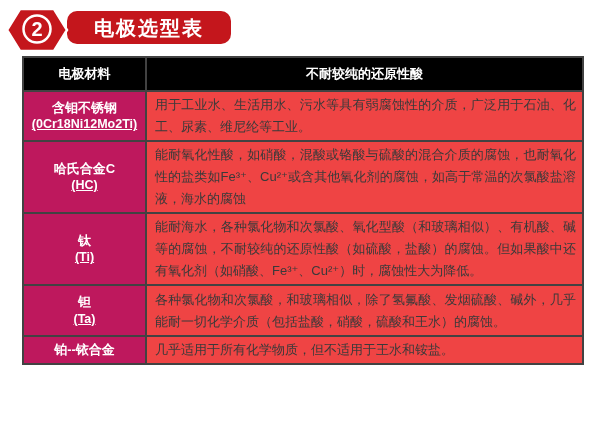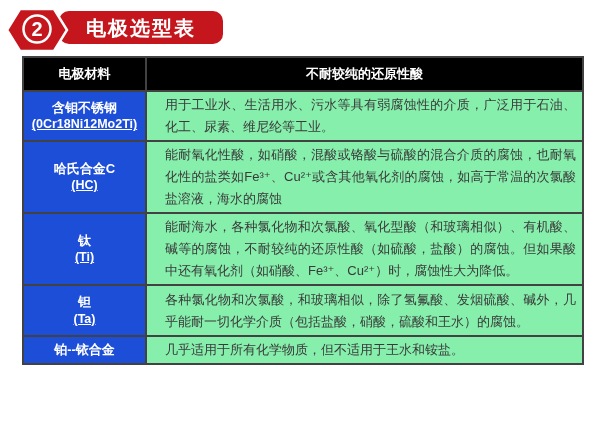--- a/index.html
+++ b/index.html
@@ -7,21 +7,21 @@
     width: 600px; height: 431px;
     background: #ffffff;
     font-family: "Liberation Sans", "DejaVu Sans", sans-serif;
     position: relative;
     overflow: hidden;
   }
   .page { position: absolute; inset: 0; }
 
   
   .banner {
-    position: absolute; left: 59px; top: 11px;
+    position: absolute; left: 67px; top: 11px;
     width: 164px; height: 33px;
     background: #c4161c;
     border-radius: 10px;
     display: flex; align-items: center; justify-content: center;
   }
   .banner-title {
     color: #ffffff; font-size: 20px; font-weight: bold;
     letter-spacing: 2px; line-height: 1;
   }
   .badge {
@@ -39,30 +39,30 @@
   table.etable th, table.etable td {
     border: 2px solid #424242;
   }
   table.etable th {
     background: #000000; color: #ffffff;
     font-size: 13px; font-weight: bold;
     text-align: center; height: 28px; padding: 2px;
   }
   col.c1 { width: 123px; }
   td.mat {
-    background: #1d4ed8; color: #ffffff;
+    background: #be185d; color: #ffffff;
     font-size: 13px; font-weight: bold;
     text-align: center; vertical-align: middle;
     line-height: 1.35; padding: 2px;
   }
   td.mat .code { font-size: 12.5px; text-decoration: underline; }
   td.desc {
-    background: #86efac; color: #3a3a3a;
+    background: #ef4444; color: #3a3a3a;
     font-size: 13px; vertical-align: middle;
-    line-height: 22px; padding: 2px 6px 2px 18px;
+    line-height: 22px; padding: 2px 6px 2px 8px;
     text-align: justify;
   }
   tr.r1 { height: 46px; }
   tr.r2 { height: 40px; }
   tr.r3 { height: 67px; }
   tr.r4 { height: 69px; }
   tr.r5 { height: 51px; }
   tr.r6 { height: 25px; }
   tr.r7 { height: 24px; }
 </style>

